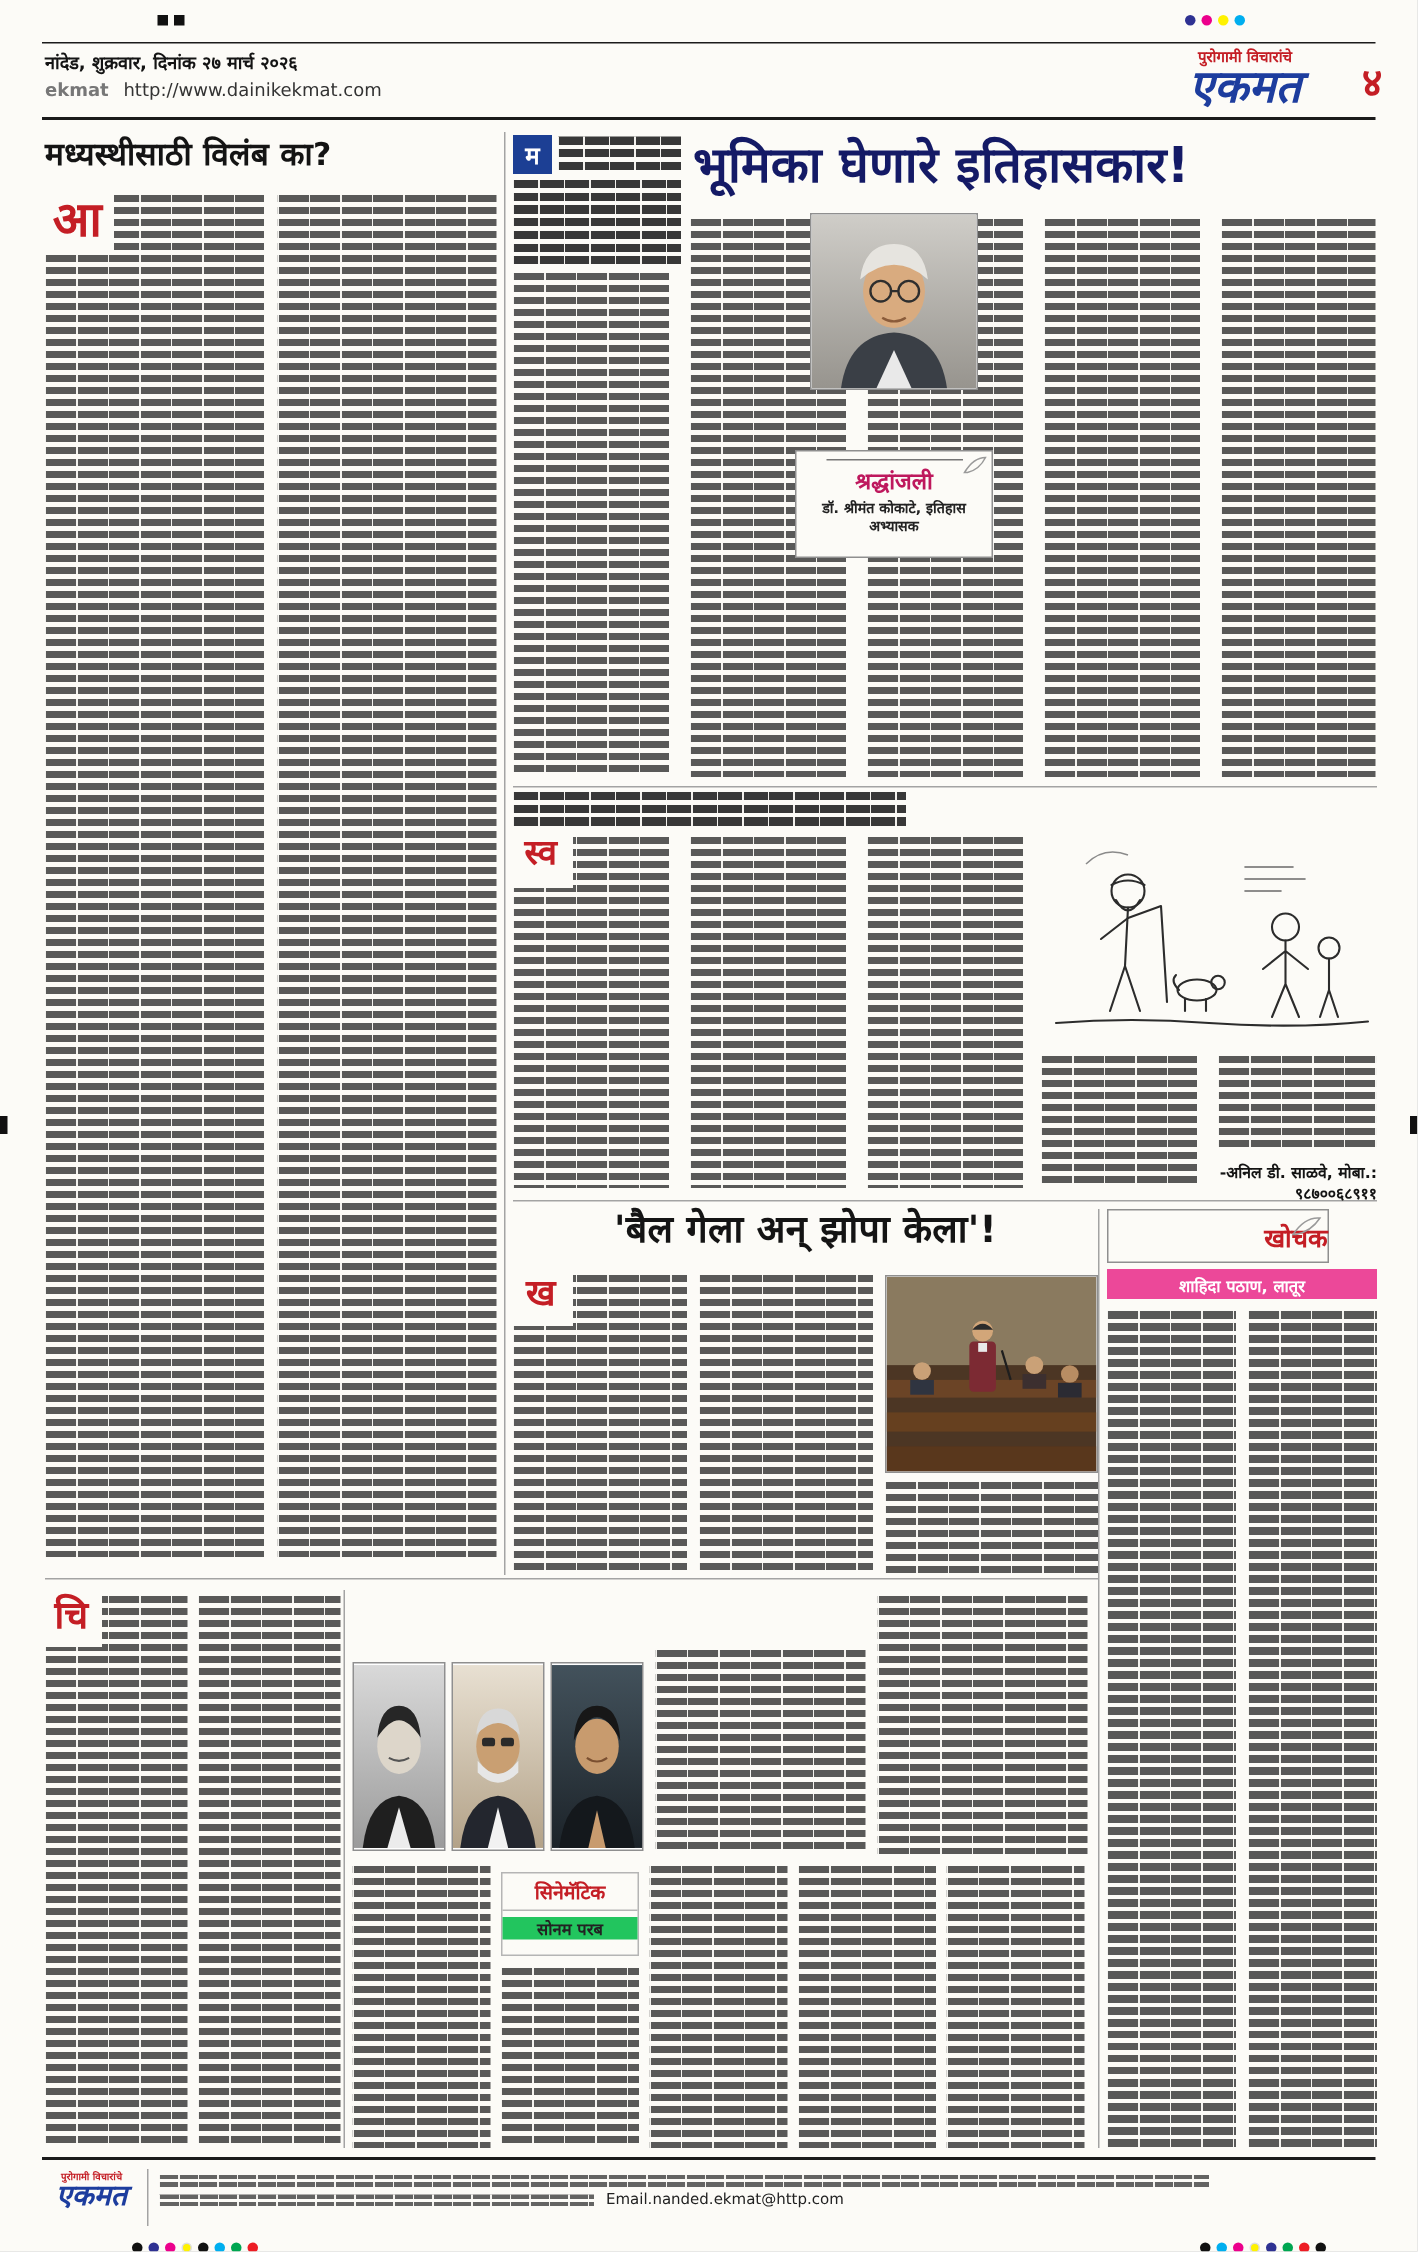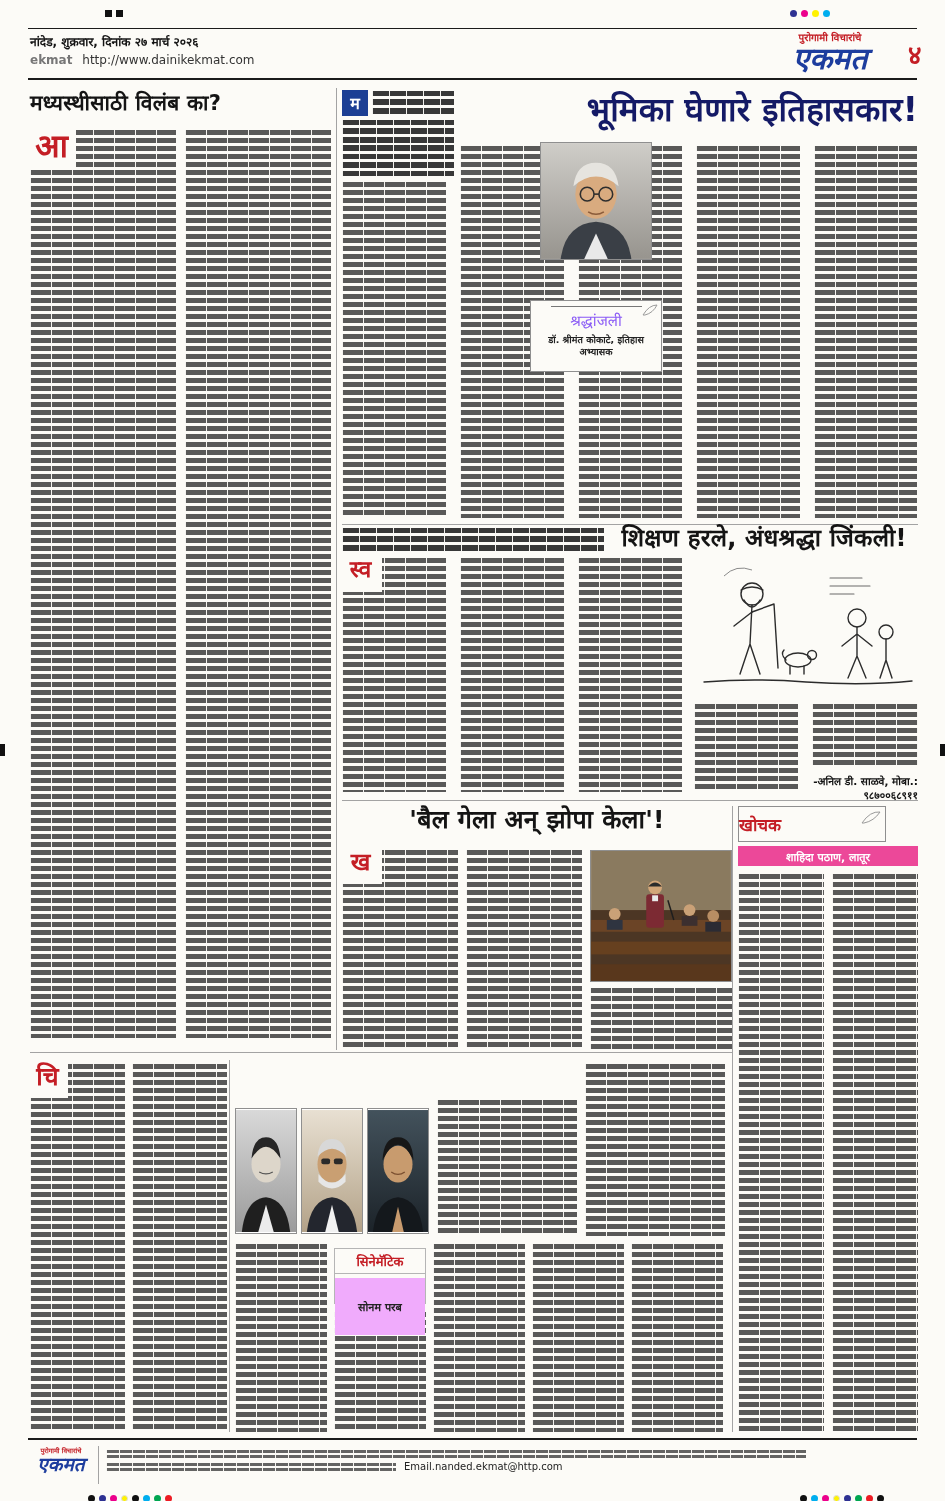--- a/index.html
+++ b/index.html
@@ -70,21 +70,21 @@
 
   <div class="greek" style="left:30px;top:1064px;width:95px;height:368px"></div>
   <div class="greek" style="left:132px;top:1064px;width:95px;height:368px"></div>
   <div class="dropcap" style="left:30px;top:1064px;width:38px;height:34px;font-size:25px">चि</div>
 
   <div class="abs" style="left:342px;top:90px;width:112px;height:86px">
     <div class="abs" style="left:0;top:0;width:26px;height:26px;background:#1c3f94;color:#fff;font-weight:bold;font-size:16px;display:flex;align-items:center;justify-content:center">म</div>
     <div class="greek bold" style="left:30px;top:1px;width:82px;height:25px"></div>
     <div class="greek bold" style="left:0;top:30px;width:112px;height:56px"></div>
   </div>
-  <div class="headline" style="left:462px;top:92px;width:456px;text-align:right;font-size:33px;color:#141a66">भूमिका घेणारे इतिहासकार!</div>
+  <div class="headline" style="left:462px;top:92px;width:456px;text-align:left;font-size:33px;color:#141a66">भूमिका घेणारे इतिहासकार!</div>
 
   <div class="greek" style="left:342px;top:182px;width:104px;height:336px"></div>
   <div class="greek" style="left:460px;top:146px;width:104px;height:372px"></div>
   <div class="greek" style="left:578px;top:146px;width:104px;height:372px"></div>
   <div class="greek" style="left:696px;top:146px;width:104px;height:372px"></div>
   <div class="greek" style="left:814px;top:146px;width:103px;height:372px"></div>
 
   <div class="photo" style="left:540px;top:142px;width:112px;height:118px">
     <svg viewBox="0 0 112 118" xmlns="http://www.w3.org/2000/svg">
       <defs>
@@ -100,29 +100,28 @@
       <path d="M33 44 Q36 20 56 20 Q76 20 79 44 Q68 34 56 34 Q44 34 33 44 Z" fill="#e6e4df"></path>
       <circle cx="47" cy="52" r="7" fill="none" stroke="#2e2e2e" stroke-width="1.6"></circle>
       <circle cx="66" cy="52" r="7" fill="none" stroke="#2e2e2e" stroke-width="1.6"></circle>
       <line x1="54" y1="52" x2="59" y2="52" stroke="#2e2e2e" stroke-width="1.6"></line>
       <path d="M48 70 Q56 75 64 70" fill="none" stroke="#8a5b3a" stroke-width="1.6"></path>
     </svg>
   </div>
 
   <div class="boxed" style="left:530px;top:300px;width:132px;height:72px;text-align:center;padding-top:5px">
     <div style="width:70%;margin:0 auto;border-top:1px solid #777"></div>
-    <div style="font-size:15px;font-weight:normal;color:#8b5cf6;margin-top:3px">श्रद्धांजली</div>
+    <div style="font-size:15px;font-weight:bold;color:#be185d;margin-top:3px">श्रद्धांजली</div>
     <div style="font-size:9.5px;font-weight:bold;color:#222;margin-top:4px;line-height:1.3;padding:0 4px">डॉ. श्रीमंत कोकाटे, इतिहास अभ्यासक</div>
     <svg width="18" height="14" style="position:absolute;right:2px;top:2px" viewBox="0 0 18 14">
       <path d="M2 12 Q8 2 16 2 Q12 10 4 12 Z" fill="none" stroke="#9a9a9a" stroke-width="1"></path>
     </svg>
   </div>
 
   <div class="greek bold" style="left:342px;top:528px;width:262px;height:24px"></div>
-  <div class="headline" style="left:610px;top:526px;width:308px;text-align:center;font-size:24px">शिक्षण हरले, अंधश्रद्धा जिंकली!</div>
 
   <div class="greek" style="left:342px;top:558px;width:104px;height:234px"></div>
   <div class="greek" style="left:460px;top:558px;width:104px;height:234px"></div>
   <div class="greek" style="left:578px;top:558px;width:104px;height:234px"></div>
   <div class="dropcap" style="left:342px;top:558px;width:40px;height:34px;font-size:23px">स्व</div>
 
   <div class="abs" style="left:694px;top:556px;width:224px;height:142px;z-index:3;background:#fcfbf7">
     <svg viewBox="0 0 224 142" xmlns="http://www.w3.org/2000/svg" style="width:100%;height:100%">
       <g fill="none" stroke="#2c2c2c" stroke-width="1.4" stroke-linecap="round">
         <circle cx="58" cy="38" r="11"></circle>
@@ -169,21 +168,21 @@
         <rect x="116" y="72" width="16" height="10" fill="#2b2b33"></rect>
       <rect x="56" y="44" width="18" height="34" rx="3" fill="#7c2a33"></rect>
       <circle cx="65" cy="37" r="7" fill="#d2a679"></circle>
       <path d="M58 36 Q65 28 72 36" fill="#2b2b2b"></path>
       <rect x="62" y="45" width="6" height="6" fill="#e9e9e9"></rect>
       <line x1="78" y1="50" x2="84" y2="70" stroke="#1e1e1e" stroke-width="1.5"></line>
     </svg>
   </div>
   <div class="greek" style="left:590px;top:988px;width:142px;height:62px"></div>
 
-  <div class="boxed" style="left:738px;top:806px;width:148px;height:36px;display:flex;align-items:center;justify-content:flex-start">
+  <div class="boxed" style="left:738px;top:806px;width:148px;height:36px;display:flex;align-items:center;justify-content:flex-end">
     <span style="font-size:17px;font-weight:bold;color:#c41e25">खोचक</span>
     <svg width="22" height="16" style="position:absolute;right:3px;top:2px" viewBox="0 0 22 16">
       <path d="M2 14 Q10 2 20 3 Q14 12 4 14 Z" fill="none" stroke="#9a9a9a" stroke-width="1"></path>
     </svg>
   </div>
   <div class="abs" style="left:738px;top:846px;width:180px;height:20px;background:#ec4899;color:#fff;font-size:11px;font-weight:bold;display:flex;align-items:center;justify-content:center;z-index:4">शाहिदा पठाण, लातूर</div>
   <div class="greek" style="left:738px;top:874px;width:86px;height:558px"></div>
   <div class="greek" style="left:832px;top:874px;width:86px;height:558px"></div>
 
   <div class="greek" style="left:437px;top:1100px;width:140px;height:136px"></div>
@@ -236,21 +235,21 @@
       <path d="M25 126 L31 100 L37 126 Z" fill="#c89b6e"></path>
       <ellipse cx="31" cy="56" rx="15" ry="19" fill="#c89b6e"></ellipse>
       <path d="M15 52 Q16 28 31 28 Q46 28 47 52 Q39 36 31 36 Q23 36 15 52 Z" fill="#171717"></path>
       <path d="M24 64 Q31 69 38 64" fill="none" stroke="#7a4f30" stroke-width="1.4"></path>
     </svg>
   </div>
 
   <div class="greek" style="left:235px;top:1244px;width:92px;height:188px"></div>
   <div class="boxed" style="left:334px;top:1248px;width:92px;height:56px;border-color:#b5b5b5;text-align:center">
     <div style="font-size:13px;font-weight:bold;color:#c41e25;border-bottom:1px solid #b5b5b5;padding:3px 0">सिनेमॅटिक</div>
-    <div style="font-size:11px;font-weight:bold;color:#222;background:#f0abfc;padding:21px 0;margin-top:4px">सोनम परब</div>
+    <div style="font-size:11px;font-weight:bold;color:#222;background:#22c55e;padding:0 0;margin-top:4px">सोनम परब</div>
   </div>
   <div class="greek" style="left:334px;top:1312px;width:92px;height:120px"></div>
   <div class="greek" style="left:433px;top:1244px;width:92px;height:188px"></div>
   <div class="greek" style="left:532px;top:1244px;width:92px;height:188px"></div>
   <div class="greek" style="left:631px;top:1244px;width:92px;height:188px"></div>
 
   <div class="hline" style="left:28px;top:1438px;width:889px;height:2px"></div>
   <div class="abs" style="left:30px;top:1446px;width:62px;text-align:center">
     <div style="font-size:6.5px;font-weight:bold;color:#c41e25">पुरोगामी विचारांचे</div>
     <div style="font-size:19px;font-weight:bold;font-style:italic;color:#1d3d9e;line-height:1">एकमत</div>

